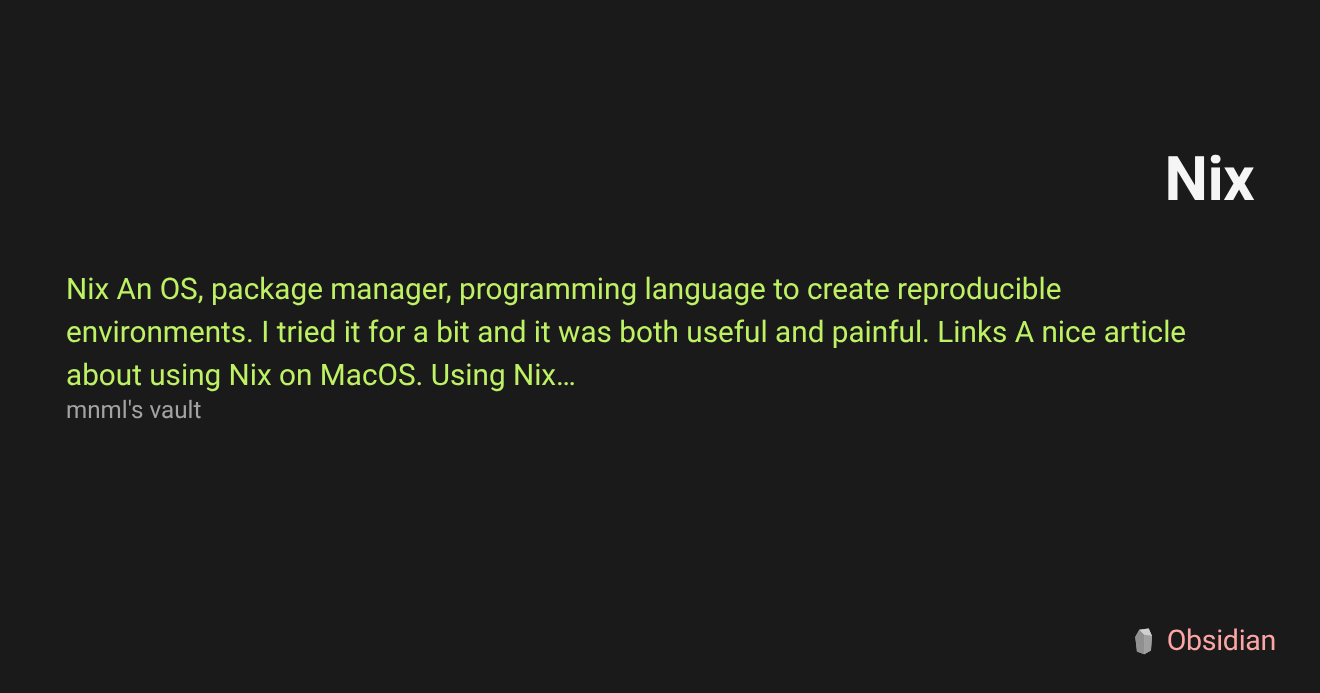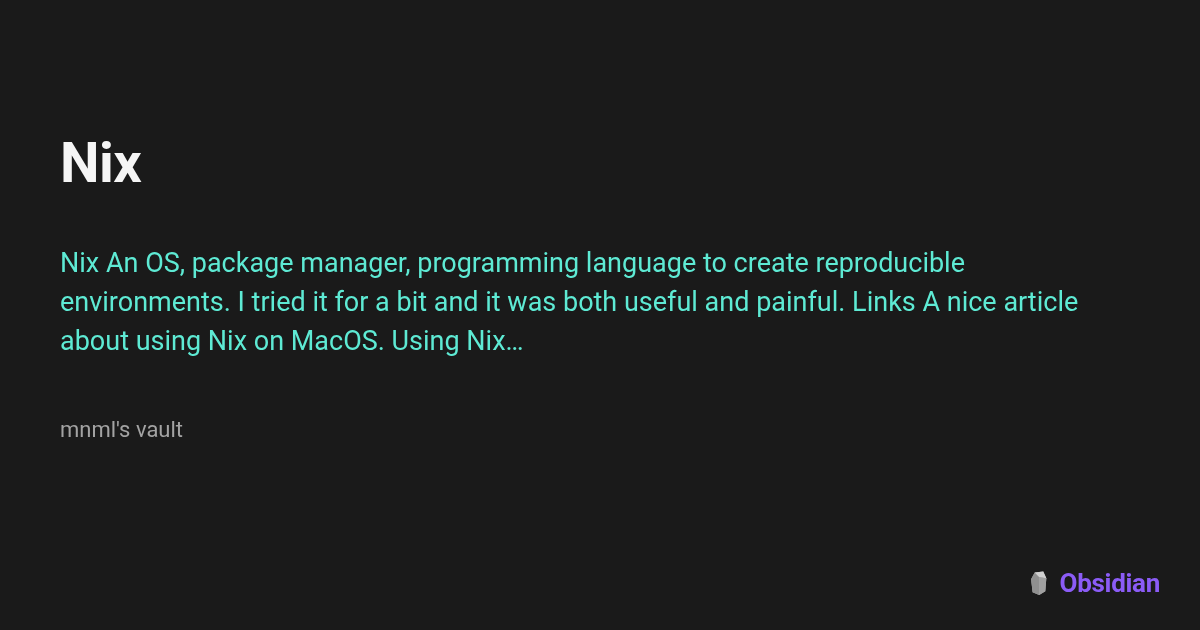--- a/index.html
+++ b/index.html
@@ -17,27 +17,27 @@
     }
     .content {
       padding: 130px 60px 0 60px;
     }
     .title {
       color: #f5f5f5;
       font-size: 56px;
       font-weight: 700;
       margin-bottom: 48px;
       letter-spacing: -0.5px;
+      text-align: right;
     }
     .description {
-      color: #5eead4;
+      color: #bef264;
       font-size: 27px;
       line-height: 1.45;
       font-weight: 400;
-      margin-bottom: 56px;
       max-width: 1080px;
     }
     .vault-name {
       color: #a3a3a3;
       font-size: 22px;
       font-weight: 400;
     }
     .brand {
       position: absolute;
       bottom: 32px;
@@ -51,23 +51,23 @@
       height: 30px;
       display: flex;
       align-items: center;
       justify-content: center;
     }
     .brand-icon svg {
       width: 100%;
       height: 100%;
     }
     .brand-text {
-      color: #8b5cf6;
+      color: #fca5a5;
       font-size: 26px;
-      font-weight: 700;
+      font-weight: 400;
       letter-spacing: -0.3px;
     }
   </style>
 </head>
 <body>
 
 <div class="content">
   <h1 class="title">Nix</h1>
   <p class="description">Nix An OS, package manager, programming language to create reproducible environments. I tried it for a bit and it was both useful and painful. Links A nice article about using Nix on MacOS. Using Nix…</p>
   <div class="vault-name">mnml's vault</div>

